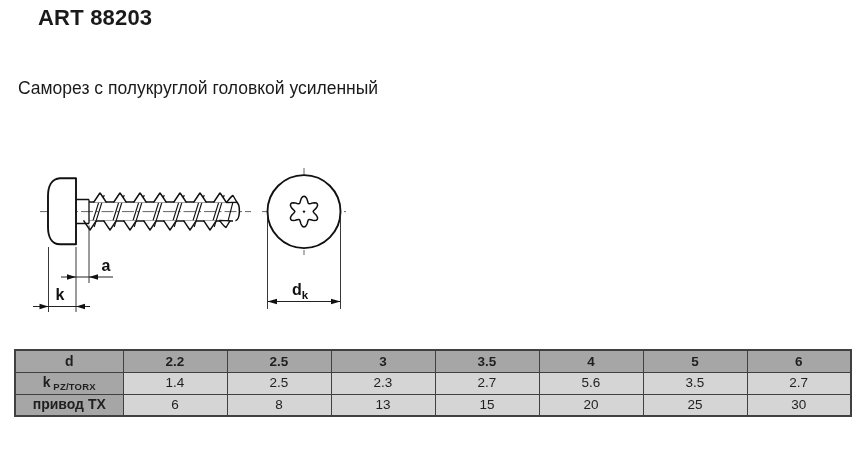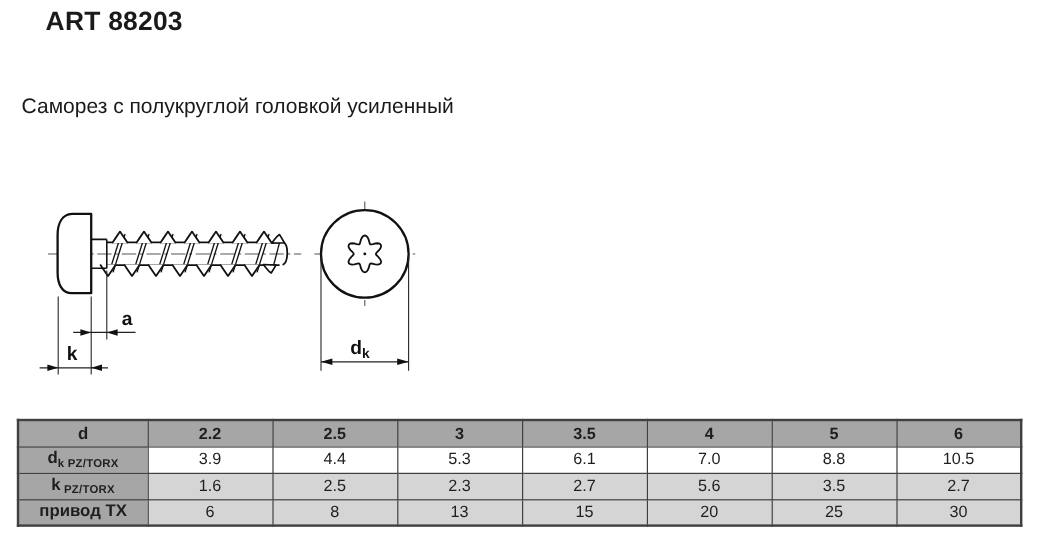--- a/index.html
+++ b/index.html
@@ -134,33 +134,23 @@
       <tr class="hdr">
     <th class="lbl"><span>d</span></th>
     <th>2.2</th>
     <th>2.5</th>
     <th>3</th>
     <th>3.5</th>
     <th>4</th>
     <th>5</th>
     <th>6</th>
   </tr>
-  <tr class="plain">
-    <th class="lbl"><span>d</span><sub>k PZ/TORX</sub></th>
-    <td>3.9</td>
-    <td>4.4</td>
-    <td>5.3</td>
-    <td>6.1</td>
-    <td>7.0</td>
-    <td>8.8</td>
-    <td>10.5</td>
-  </tr>
   <tr class="band">
     <th class="lbl"><span>k</span> <sub>PZ/TORX</sub></th>
-    <td>1.6</td>
+    <td>1.4</td>
     <td>2.5</td>
     <td>2.3</td>
     <td>2.7</td>
     <td>5.6</td>
     <td>3.5</td>
     <td>2.7</td>
   </tr>
   <tr class="band">
     <th class="lbl"><span>привод TX</span><sub></sub></th>
     <td>6</td>

